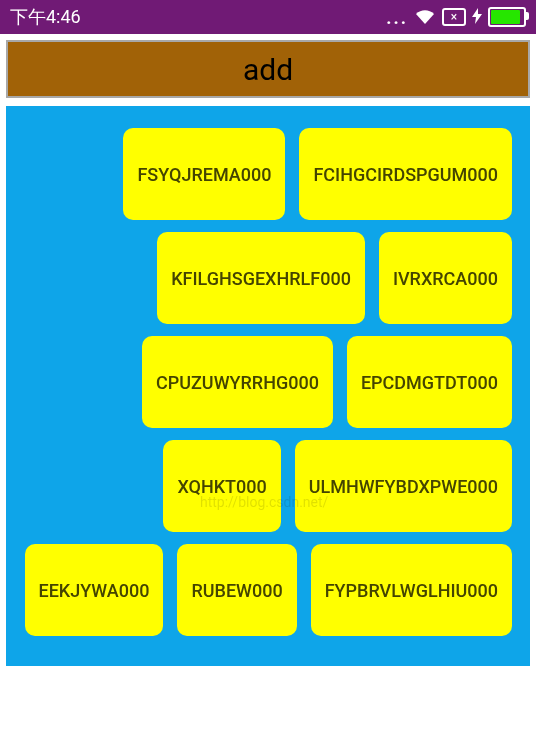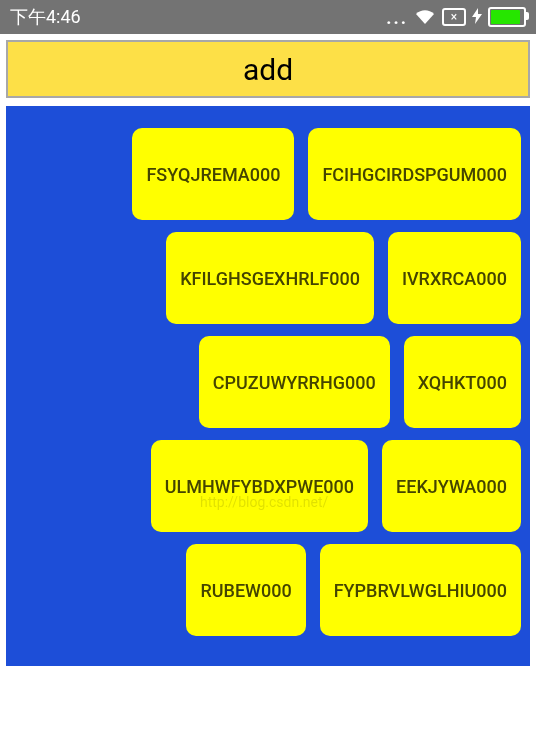--- a/index.html
+++ b/index.html
@@ -11,21 +11,21 @@
     font-family: -apple-system, Roboto, "Helvetica Neue", Arial, sans-serif;
     overflow: hidden;
   }
   .screen {
     width: 536px;
     height: 741px;
     background: #ffffff;
     position: relative;
   }
   .status-bar {
-    background: #737373;
+    background: #701a75;
     color: #ffffff;
     height: 34px;
     display: flex;
     align-items: center;
     justify-content: space-between;
     padding: 0 10px;
     font-size: 18px;
     font-weight: 400;
   }
   .status-left {
@@ -73,34 +73,34 @@
     width:20px; height:14px;
     display:flex; align-items:center; justify-content:center;
     font-size:12px; line-height:1;
   }
   .content {
     padding: 6px;
   }
   .add-button {
     width: 100%;
     height: 58px;
-    background: #fde047;
+    background: #a16207;
     border: 2px solid #a8a8a8;
     font-size: 30px;
     color: #000;
     display: flex;
     align-items: center;
     justify-content: center;
     box-sizing: border-box;
     cursor: pointer;
   }
   .green-panel {
     margin-top: 8px;
-    background: #1d4ed8;
-    padding: 22px 9px 30px 18px;
+    background: #0ea5e9;
+    padding: 22px 18px 30px 18px;
     display: flex;
     flex-wrap: wrap;
     justify-content: flex-end;
     gap: 12px 14px;
     min-height: 560px;
     box-sizing: border-box;
   }
   .tag {
     background: #ffff00;
     color: #444400;
@@ -167,20 +167,23 @@
         <div class="tag">
           <span>KFILGHSGEXHRLF000</span>
         </div>
         <div class="tag">
           <span>IVRXRCA000</span>
         </div>
         <div class="tag">
           <span>CPUZUWYRRHG000</span>
         </div>
         <div class="tag">
+          <span>EPCDMGTDT000</span>
+        </div>
+        <div class="tag">
           <span>XQHKT000</span>
         </div>
         <div class="tag">
           <span>ULMHWFYBDXPWE000</span>
         </div>
         <div class="tag">
           <span>EEKJYWA000</span>
         </div>
         <div class="tag">
           <span>RUBEW000</span>

